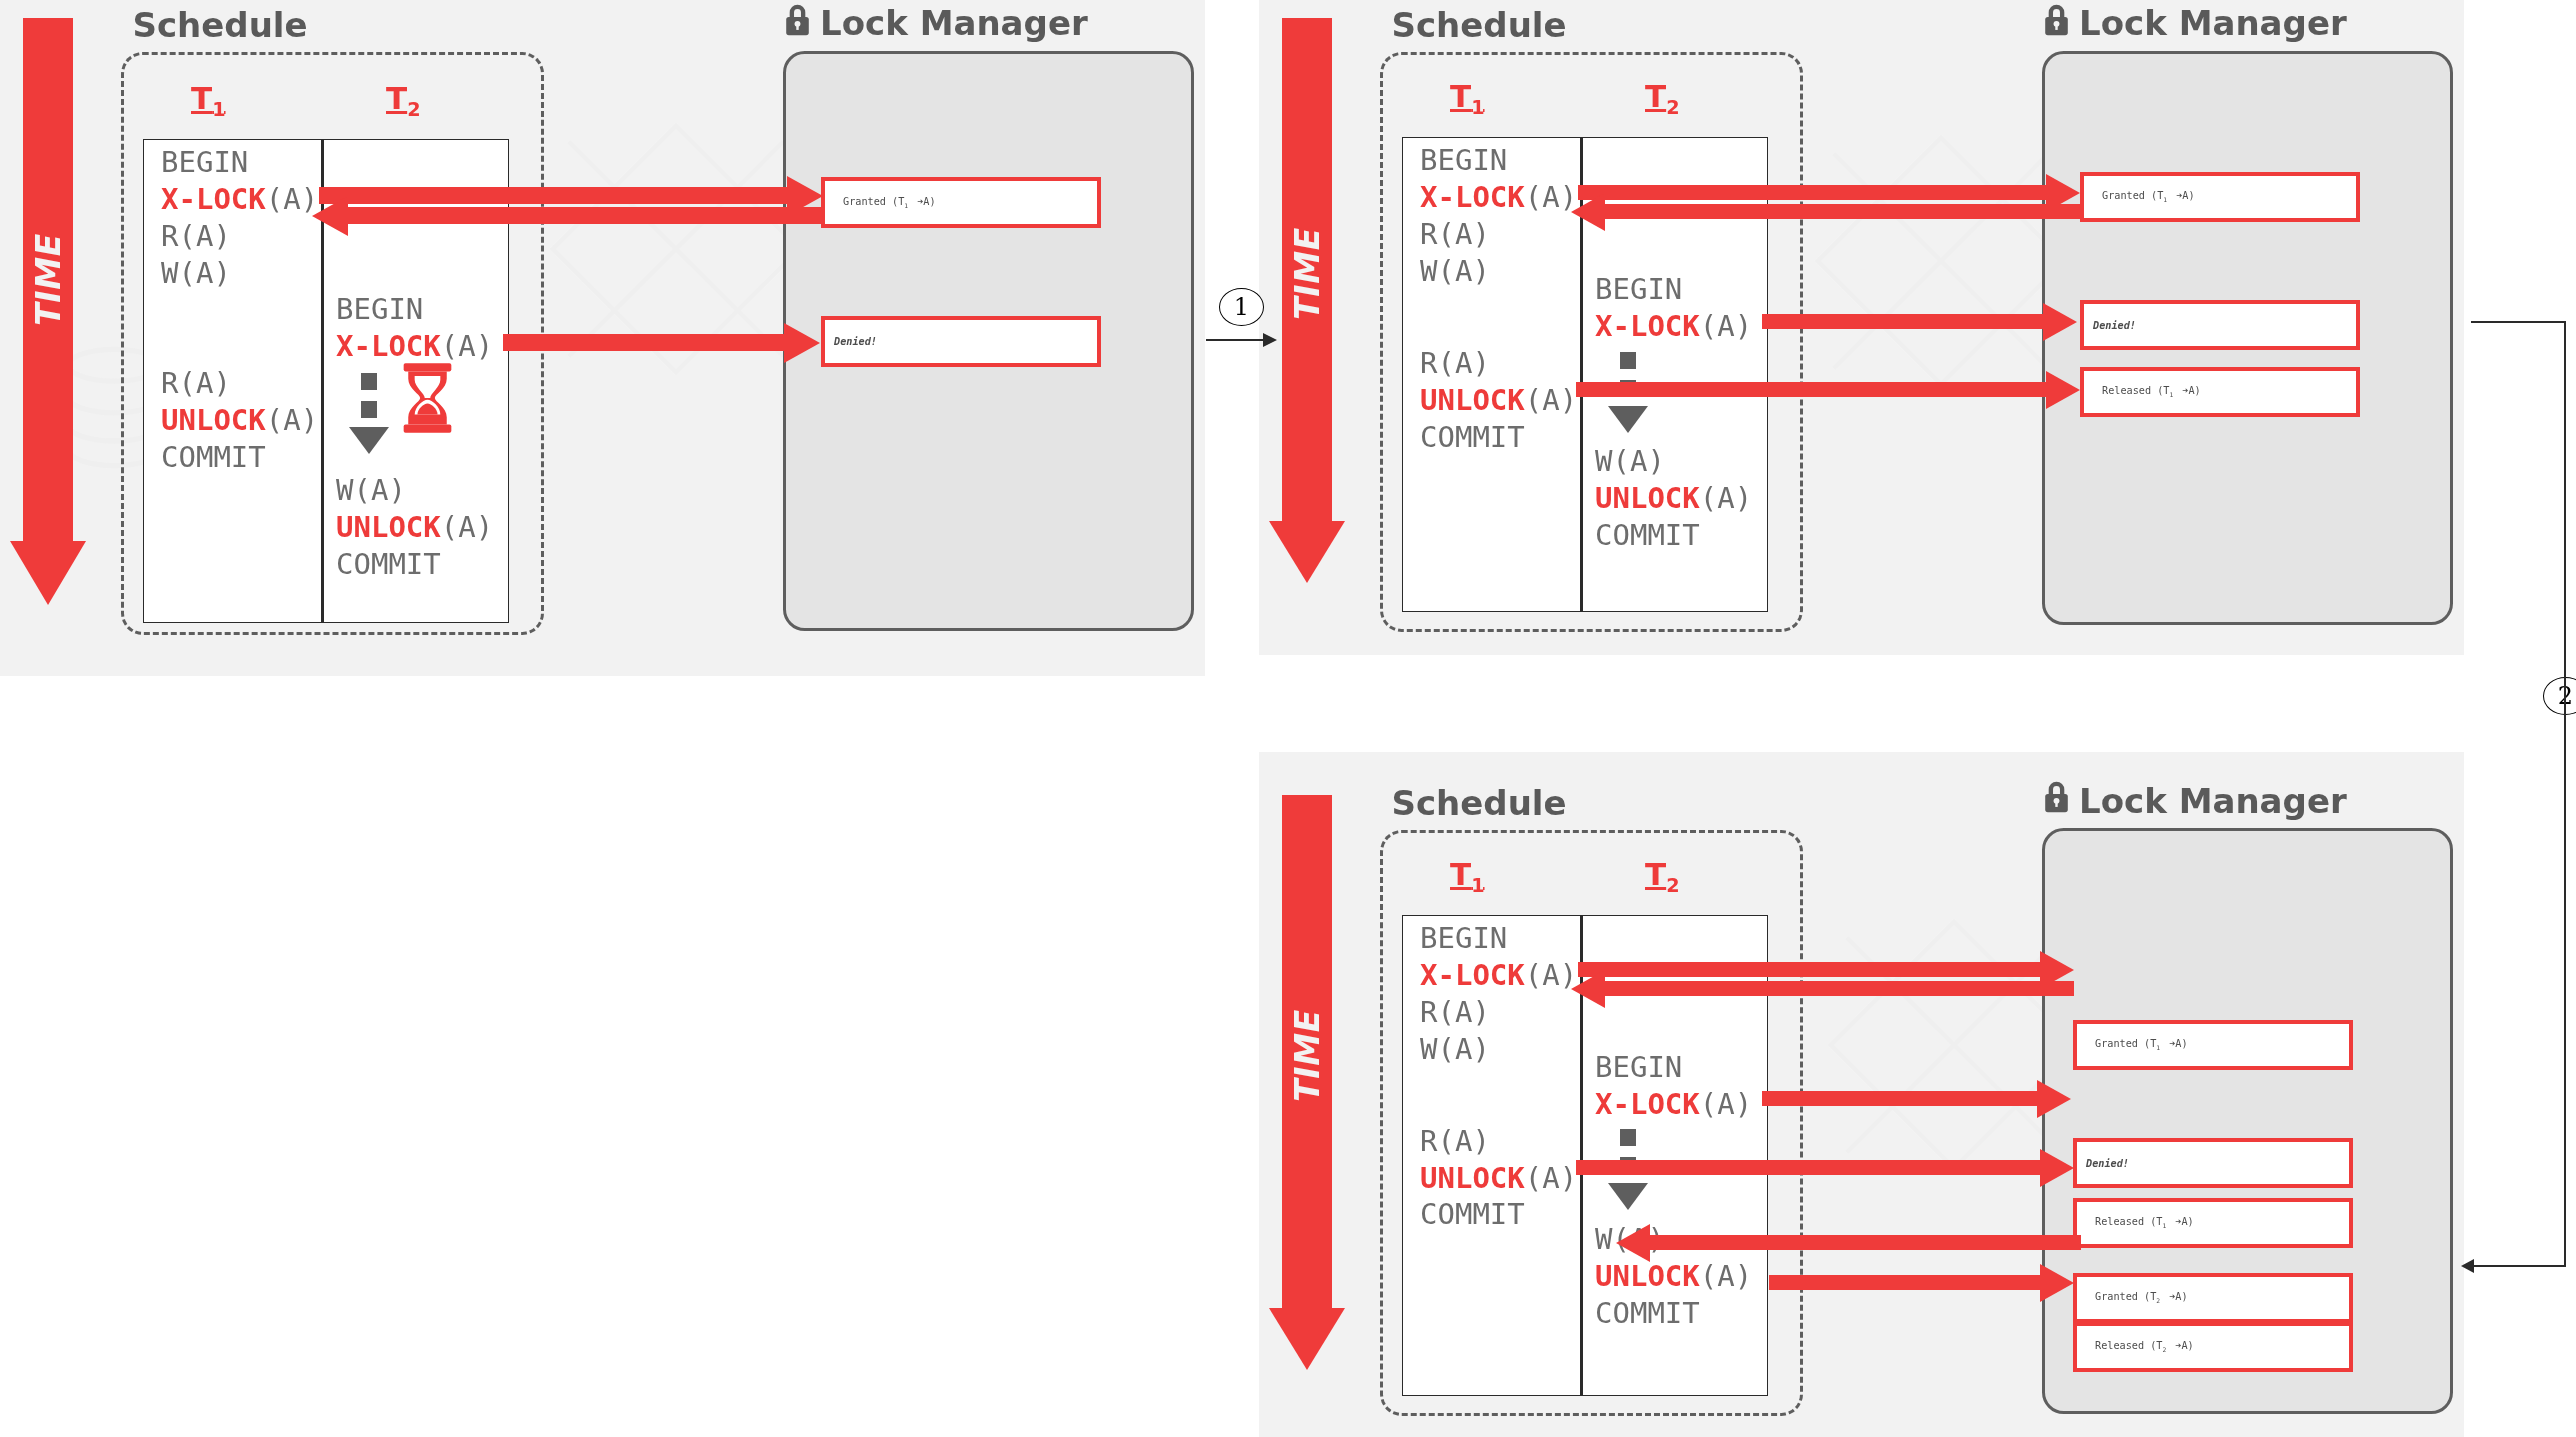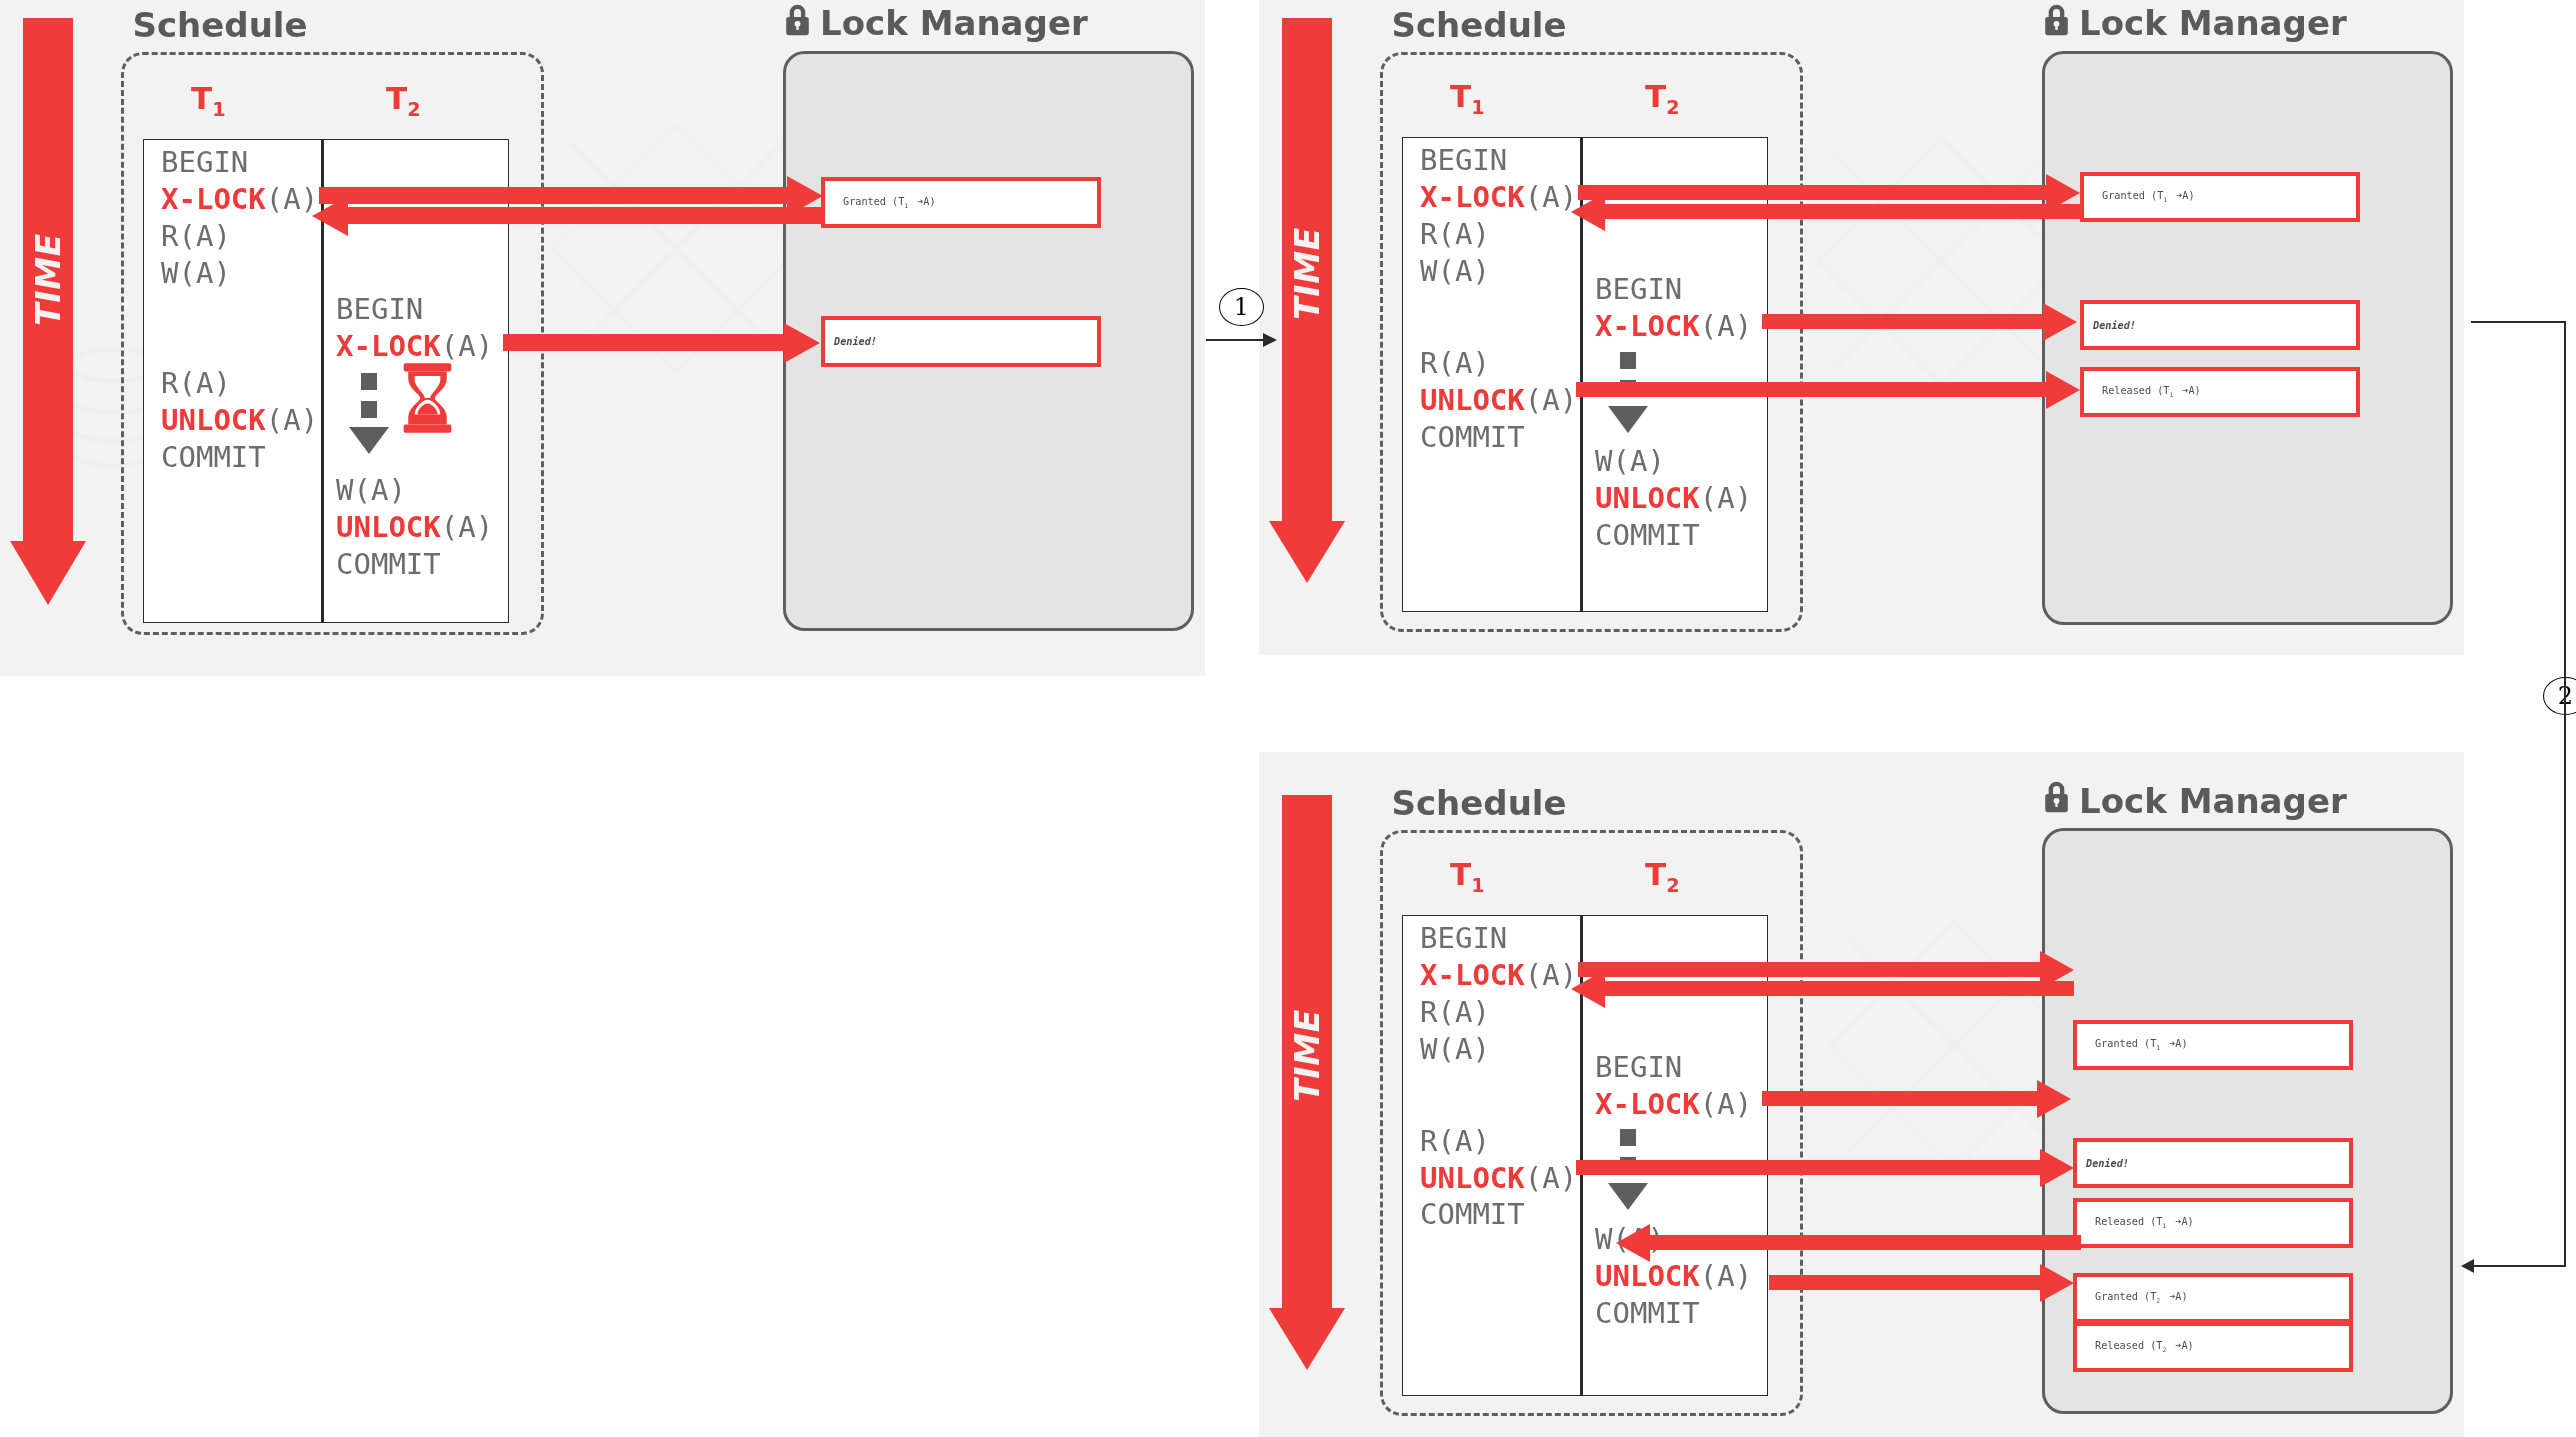--- a/index.html
+++ b/index.html
@@ -18,21 +18,21 @@
   .time-arrow .shaft{position:absolute;left:0;top:0;background:#ef3b3a;}
   .time-arrow .head{position:absolute;width:0;height:0;}
   .time-arrow .lbl{position:absolute;color:#f2f2f2;font-weight:bold;font-style:italic;
       letter-spacing:0.6px;transform:rotate(-90deg);transform-origin:center center;
       white-space:nowrap;font-family:"DejaVu Sans", sans-serif;}
 
   
   .sched-title{position:absolute;color:#5a5a5a;font-weight:bold;white-space:nowrap;
       font-family:"DejaVu Sans", sans-serif;}
   .sched-dashed{position:absolute;border:3.8px dashed #5e5e5e;border-radius:21.7px;}
-  .txn-label{position:absolute;color:#ee3b3a;font-weight:bold;white-space:nowrap;}
+  .txn-label{position:absolute;color:#ee3b3a;font-weight:bold;white-space:nowrap;text-decoration:underline;}
   .txn-label sub{font-size:.62em;font-weight:bold;}
   .sched-table{position:absolute;background:#ffffff;border:1.9px solid #2a2a2a;box-sizing:border-box;}
   .sched-divider{position:absolute;background:#2a2a2a;}
 
   .op{position:absolute;white-space:nowrap;color:#666666;
       font-family:"DejaVu Sans Mono", monospace;}
   .op .kw{color:#ee3b3a;font-weight:bold;}
   .op .pl{color:#6d6d6d;}
 
   

